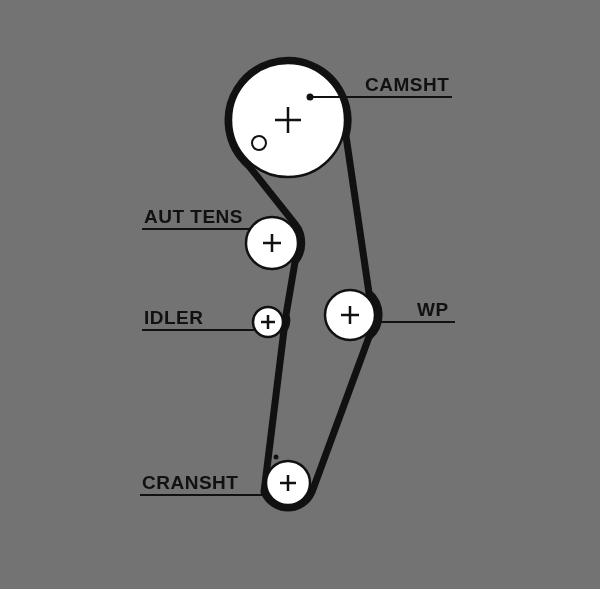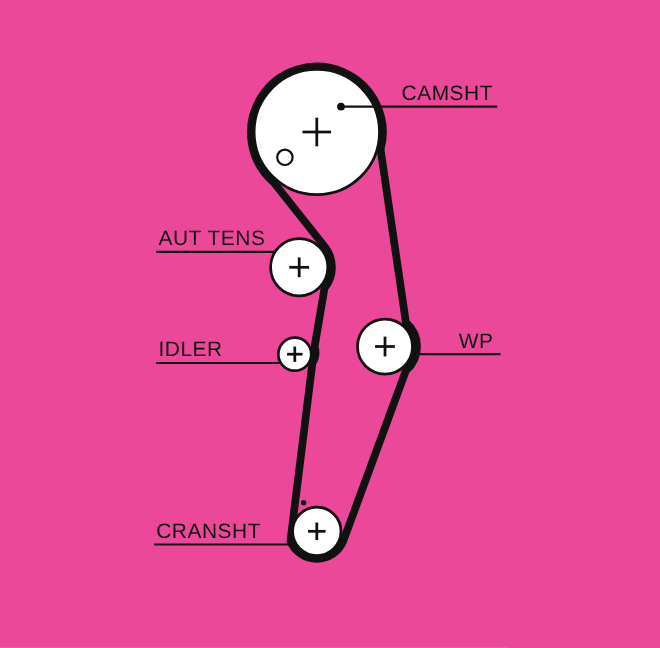--- a/index.html
+++ b/index.html
@@ -7,21 +7,22 @@
     padding: 0;
     background: #ffffff;
     width: 600px;
     height: 589px;
     overflow: hidden;
   }
   .diagram-wrap {
     width: 600px;
     height: 589px;
     position: relative;
-    background: #ec4899;
+    background: #737373;
+    font-weight: bold;
   }
   svg {
     display: block;
   }
   .part-label {
     font-family: "Liberation Sans", sans-serif;
     font-size: 19px;
     letter-spacing: 0.5px;
     fill: #111111;
   }

